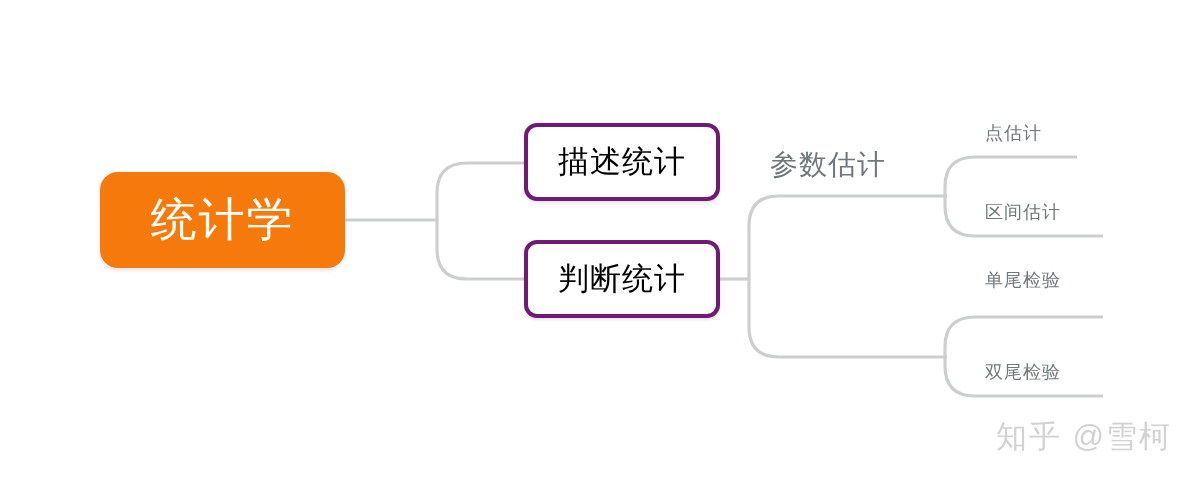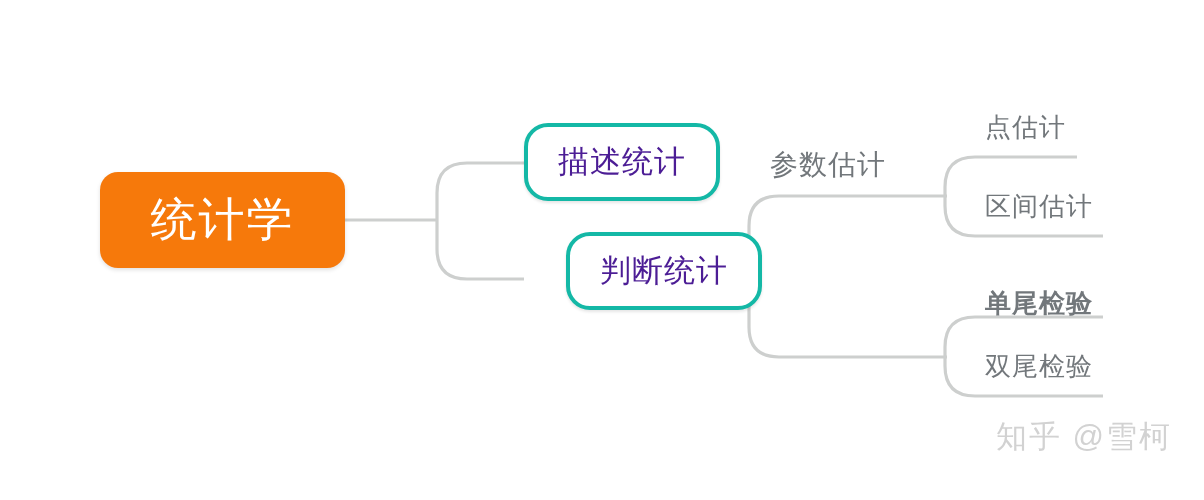--- a/index.html
+++ b/index.html
@@ -40,56 +40,56 @@
     letter-spacing: 2px;
     box-shadow: 0 2px 4px rgba(0,0,0,0.12);
     cursor: default;
   }
   .node-box {
     position: absolute;
     left: 524px;
     width: 196px; height: 78px;
     box-sizing: border-box;
     background: #ffffff;
-    border: 4px solid #14b8a6;
-    border-radius: 24px;
+    border: 4px solid #701a75;
+    border-radius: 13px;
     display: flex;
     align-items: center;
     justify-content: center;
-    color: #4c1d95;
+    color: #000000;
     font-size: 31px;
     letter-spacing: 1px;
     box-shadow: 0 2px 3px rgba(0,0,0,0.10);
     cursor: default;
   }
   .node-box.l1a { top: 123px; }
-  .node-box.l1b { top: 232px; margin-left: 42px; }
+  .node-box.l1b { top: 240px; }
   .node-line {
     position: absolute;
     color: #72777b;
     white-space: nowrap;
     cursor: default;
   }
   .node-line.mid {
     left: 744px;
     width: 168px;
     text-align: center;
     font-size: 28px;
     letter-spacing: 1px;
   }
   .node-line.leaf {
     left: 985px;
-    font-size: 26px;
+    font-size: 18px;
     letter-spacing: 1px;
   }
   .mid.param   { bottom: 316px; }
   .mid.hypo    { bottom: 155px; }
   .leaf.point  { bottom: 355px; }
   .leaf.interval { bottom: 276px; }
-  .leaf.onetail  { bottom: 179px; font-weight: bold; }
+  .leaf.onetail  { bottom: 208px; }
   .leaf.twotail  { bottom: 116px; }
   .watermark {
     position: absolute;
     right: 32px;
     bottom: 42px;
     font-size: 31px;
     letter-spacing: 2px;
     color: #d2d2d2;
     text-shadow: 1px 1px 0 #ffffff;
     white-space: nowrap;

